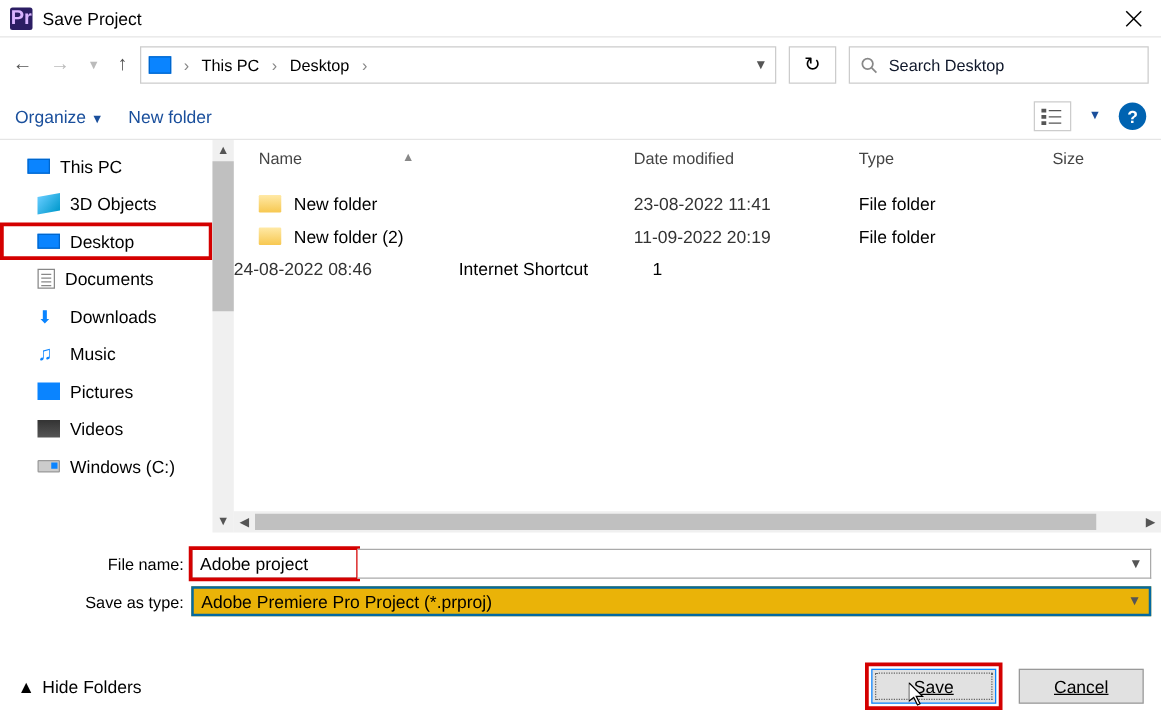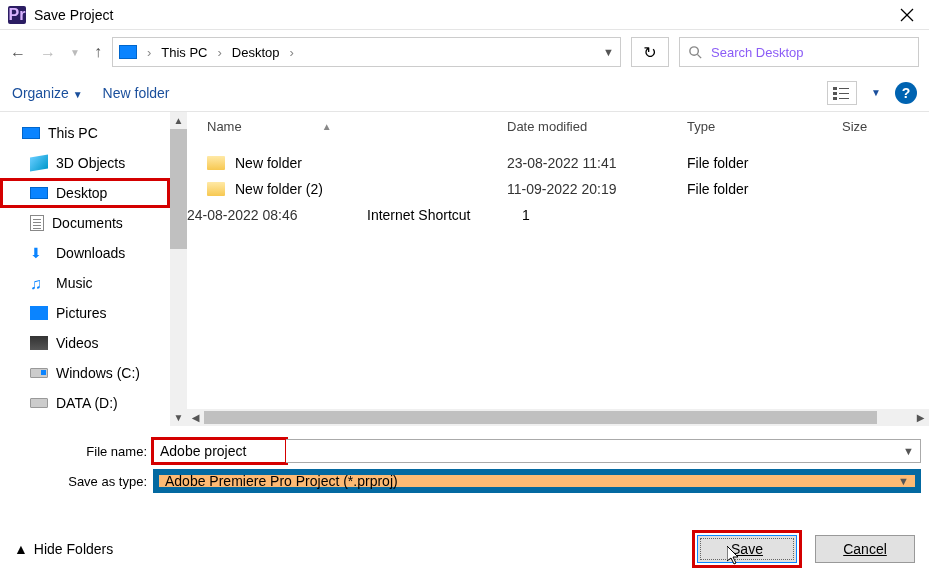--- a/index.html
+++ b/index.html
@@ -69,21 +69,21 @@
   .refresh-btn {
     width: 38px; height: 30px;
     border: 1px solid #ccc;
     display:flex; align-items:center; justify-content:center;
     font-size: 16px;
   }
   .searchbox {
     width: 240px; height: 30px;
     border: 1px solid #ccc;
     display: flex; align-items: center;
-    padding: 0 8px; gap: 8px; color: #8b5cf6;
+    padding: 0 8px; gap: 8px; color: #0f172a;
   }
   .searchbox svg { width:15px; height:15px; }
   .toolbar {
     display: flex;
     align-items: center;
     height: 38px;
     padding: 0 12px;
     gap: 20px;
     border-bottom: 1px solid #e5e5e5;
   }
@@ -211,22 +211,22 @@
     flex:1; height:24px;
     border:1px solid #aaa;
     background:#fff;
     display:flex; align-items:center;
     padding: 0 6px;
     font-size: 14px;
   }
   .formrow .highlight { outline: 3px solid #d40000; outline-offset:-1px; }
   .formrow .combo {
     flex:1; height:24px;
-    border:6px solid #0369a1;
-    background:#fdba74;
+    border:2px solid #0369a1;
+    background:#eab308;
     display:flex; align-items:center;
     padding: 0 6px;
     font-size: 14px;
     position:relative;
   }
   .combo .chev, .field .chev { margin-left:auto; color:#555; font-size:11px; }
   .bottombar {
     position: absolute;
     bottom: 0; left:0; right:0;
     height: 50px;
@@ -354,24 +354,20 @@
         <span class="ico pic"></span>
         <span>Pictures</span>
       </div>
     <div class="tree-item">
         <span class="ico vid"></span>
         <span>Videos</span>
       </div>
     <div class="tree-item">
         <span class="ico disk c"></span>
         <span>Windows (C:)</span>
-      </div>
-    <div class="tree-item">
-        <span class="ico disk"></span>
-        <span>DATA (D:)</span>
       </div>
   </div>
   <div class="vscroll">
     <div class="arrow">▲</div>
     <div class="thumb" style="height:120px;margin-top:0;"></div>
     <div style="flex:1"></div>
     <div class="arrow">▼</div>
   </div>
   <div class="filelist">
     <div class="headers">

